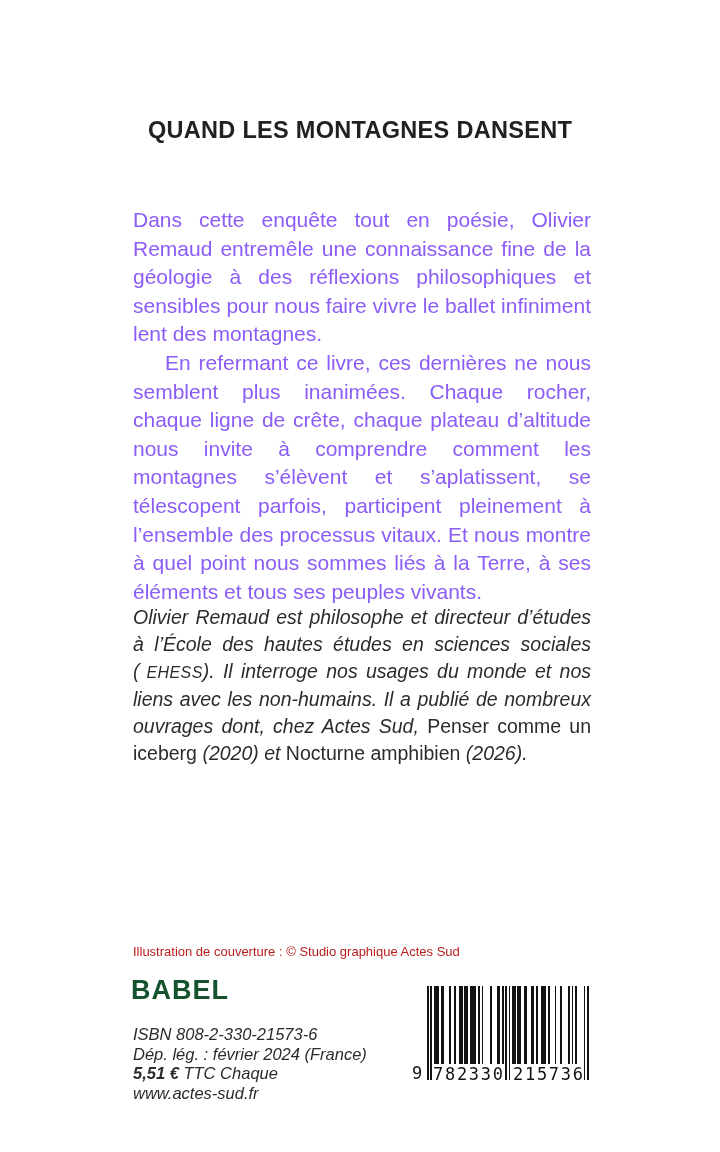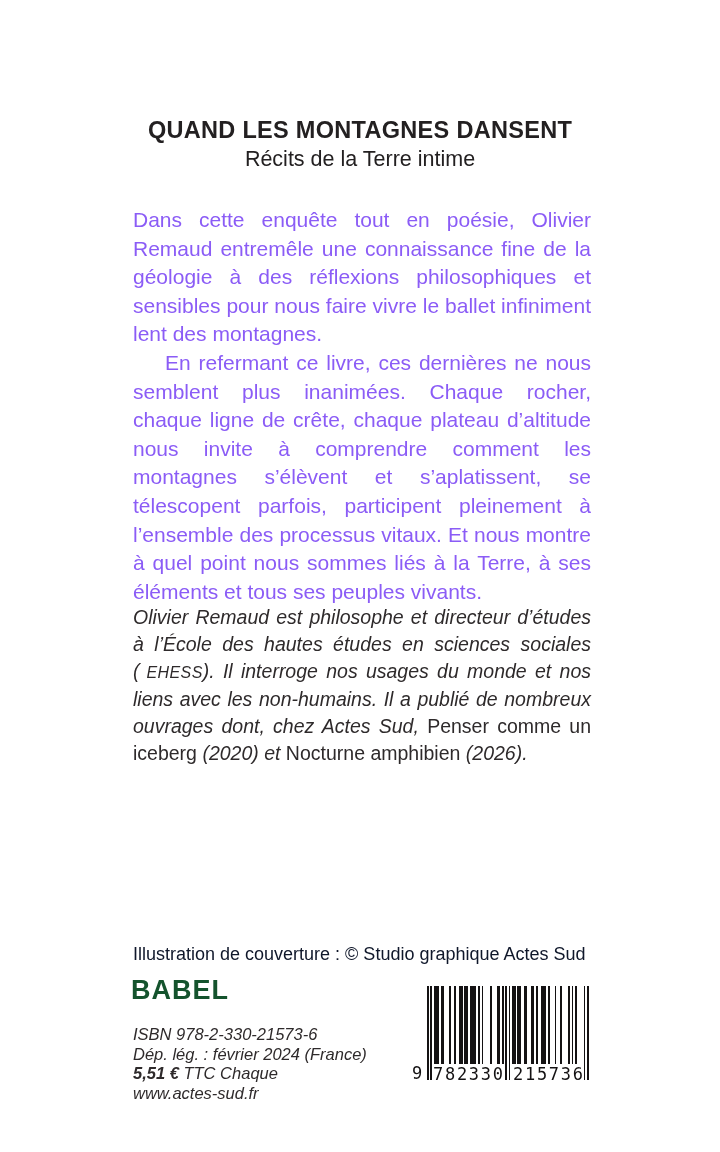--- a/index.html
+++ b/index.html
@@ -30,21 +30,21 @@
   .bio {
     position: absolute; left: 133px; top: 604px; width: 458px;
     font-size: 19.5px; line-height: 26.8px; font-style: italic;
     text-align: justify; hyphens: auto; -webkit-hyphens: auto;
     color: #2e2a2b;
   }
   .seg-roman { font-style: normal; }
   .seg-italic-caps { font-style: italic; font-size: 0.82em; letter-spacing: 0.4px; margin-left: 7px; }
 
   
-  .credit { position: absolute; left: 133px; top: 944px; font-size: 18px; color: #0f172a; }
+  .credit { position: absolute; left: 133px; top: 944px; font-size: 13px; color: #b91c1c; }
 
   
   .babel { position: absolute; left: 131px; top: 975px; font-size: 27px; font-weight: bold; letter-spacing: 1px; color: #14532d; }
 
   
   .colophon {
     position: absolute; left: 133px; top: 1025px;
     font-size: 16.5px; line-height: 19.5px; font-style: italic; color: #2e2a2b;
   }
   .colophon .price-bold { font-weight: bold; }
@@ -67,36 +67,35 @@
   .bc-group.left  { left: 21px;  width: 70px; }
   .bc-group.right { left: 101px; width: 70px; }
 </style>
 </head>
 <body>
 
 <div class="page">
 
   <header class="title-block">
     <h1 class="book-title">QUAND LES MONTAGNES DANSENT</h1>
-    <h2 class="book-subtitle">Récits de la Terre intime</h2>
   </header>
 
   <section class="blurb">
     <p>Dans cette enquête tout en poésie, Olivier Remaud entremêle une connaissance fine de la géologie à des réflexions philosophiques et sensibles pour nous faire vivre le ballet infiniment lent des montagnes.</p>
     <p>En refermant ce livre, ces dernières ne nous semblent plus inanimées. Chaque rocher, chaque ligne de crête, chaque plateau d’altitude nous invite à comprendre comment les montagnes s’élèvent et s’aplatissent, se télescopent parfois, participent pleinement à l’ensemble des processus vitaux. Et nous montre à quel point nous sommes liés à la Terre, à ses éléments et tous ses peuples vivants.</p>
   </section>
 
   <section class="bio"><span class="seg-italic">Olivier Remaud est philosophe et directeur d’études à l’École des hautes études en sciences sociales (</span><span class="seg-italic-caps">EHESS</span><span class="seg-italic">). Il interroge nos usages du monde et nos liens avec les non-humains. Il a publié de nombreux ouvrages dont, chez Actes Sud, </span><span class="seg-roman">Penser comme un iceberg</span><span class="seg-italic"> (2020) et </span><span class="seg-roman">Nocturne amphibien</span><span class="seg-italic"> (2026).</span></section>
 
   <div class="credit">Illustration de couverture : © Studio graphique Actes Sud</div>
 
   <div class="babel">BABEL</div>
 
   <div class="colophon">
-    <div>ISBN 978-2-330-21573-6</div>
+    <div>ISBN 808-2-330-21573-6</div>
     <div>Dép. lég. : février 2024 (France)</div>
     <div><span class="price-bold">5,51 €</span><span> TTC Chaque</span></div>
     <div>www.actes-sud.fr</div>
   </div>
 
   <div class="barcode">
     <div class="bars">
         <div class="module bar guard"></div>
         <div class="module guard"></div>
         <div class="module bar guard"></div>

